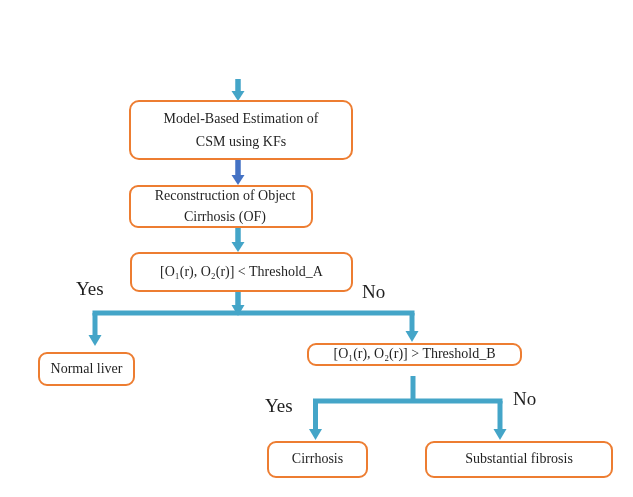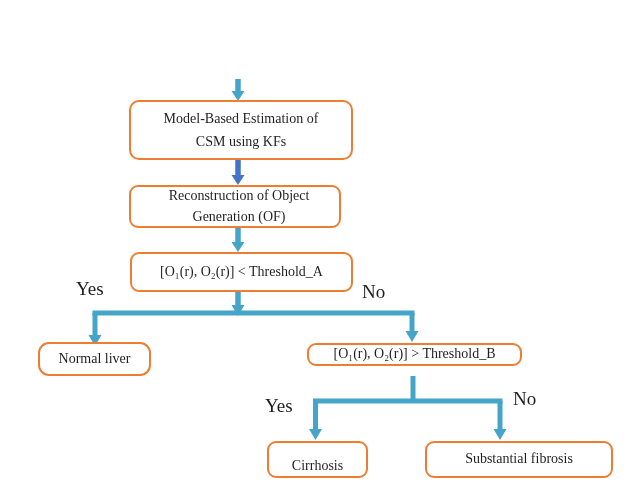--- a/index.html
+++ b/index.html
@@ -39,25 +39,25 @@
     align-items: center;
     justify-content: center;
     text-align: center;
     font-size: 14px;
     line-height: 1.65;
   }
   .node.compact { line-height: 1.45; border-radius: 9px; }
 
   #node-shear-wave          { left: 130px; top: 12px;  width: 223px; height: 67px; line-height: 1.85; }
   #node-estimation          { left: 129px; top: 100px; width: 224px; height: 60px; }
-  #node-reconstruction      { left: 129px; top: 185px; width: 212px; height: 43px; padding-left: 8px; }
+  #node-reconstruction      { left: 129px; top: 185px; width: 184px; height: 43px; padding-left: 8px; }
   #node-threshold-a         { left: 130px; top: 252px; width: 223px; height: 40px; }
-  #node-normal-liver        { left: 38px;  top: 342px; width: 113px; height: 34px; border-radius: 11px; }
+  #node-normal-liver        { left: 38px;  top: 352px; width: 97px; height: 34px; }
   #node-threshold-b         { left: 307px; top: 343px; width: 215px; height: 23px; }
-  #node-cirrhosis           { left: 267px; top: 441px; width: 101px; height: 37px; justify-content: flex-end; }
+  #node-cirrhosis           { left: 267px; top: 441px; width: 101px; height: 37px; }
   #node-substantial-fibrosis{ left: 425px; top: 441px; width: 188px; height: 37px; }
 
   .branch-label {
     position: absolute;
     font-size: 19px;
   }
   #label-yes-top    { left: 76px;  top: 278px; }
   #label-no-top     { left: 362px; top: 281px; }
   #label-yes-bottom { left: 265px; top: 395px; }
   #label-no-bottom  { left: 513px; top: 388px; }
@@ -117,21 +117,21 @@
   </svg>
 
 
   <div class="node" id="node-estimation">
     <span>Model-Based Estimation of</span>
     <span>CSM using KFs</span>
   </div>
 
   <div class="node compact" id="node-reconstruction">
     <span>Reconstruction of Object</span>
-    <span>Generation (OF)</span>
+    <span>Cirrhosis (OF)</span>
   </div>
 
   <div class="node compact" id="node-threshold-a">
     <span>[O₁(r), O₂(r)] &lt; Threshold_A</span>
   </div>
 
   <div class="node compact" id="node-normal-liver">
     <span>Normal liver</span>
   </div>
 

